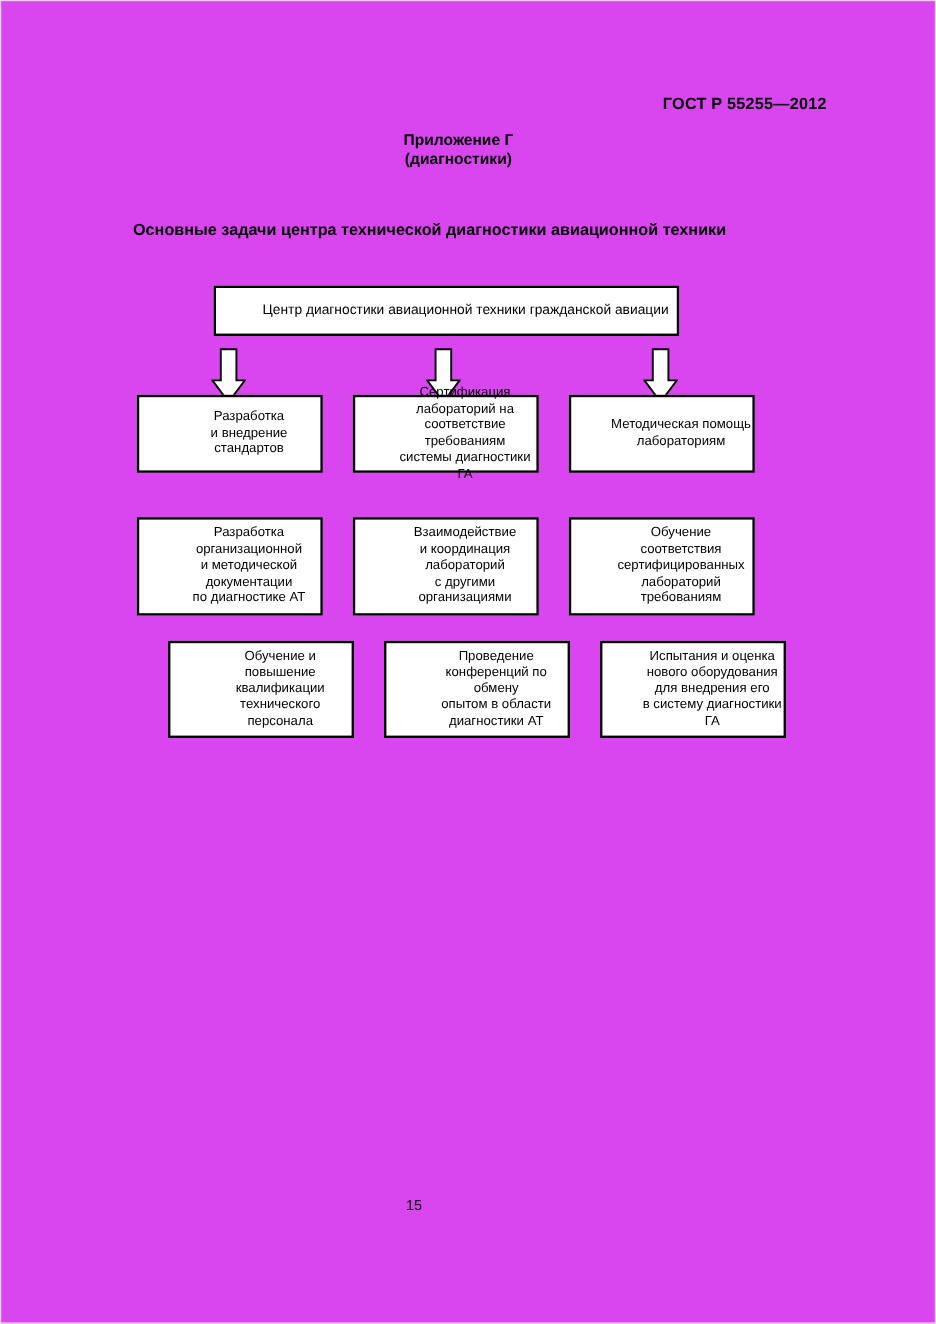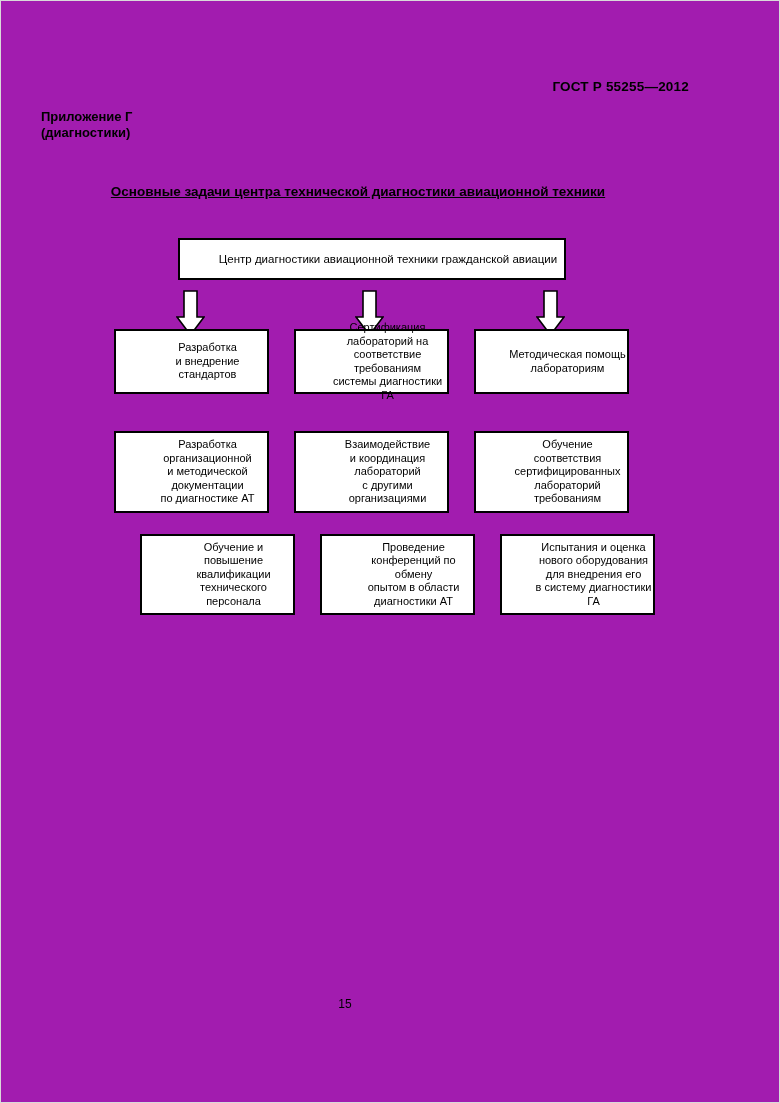--- a/index.html
+++ b/index.html
@@ -1,51 +1,51 @@
 <!DOCTYPE html>
 <html><head>
 <meta charset="utf-8">
 <style>
   html, body { margin: 0; padding: 0; background: #ffffff; }
   .page {
     position: relative;
     width: 780px;
     height: 1103px;
-    background: #a21caf;
+    background: #d946ef;
     color: #000000;
     font-family: "Liberation Sans", "DejaVu Sans", sans-serif;
     box-sizing: border-box;
     border: 1px solid #d9d9d9;
     overflow: hidden;
   }
   .gost-header {
     position: absolute;
     top: 78px; left: 0;
     width: 688px;
     text-align: right;
     font-weight: bold;
     font-size: 13.5px;
     letter-spacing: 0.2px;
   }
   .appendix {
     position: absolute;
-    top: 108px; left: 40px;
+    top: 108px; left: 64px;
     width: 634px;
+    text-align: center;
     font-weight: bold;
     font-size: 13px;
     line-height: 16px;
   }
   .diagram-title {
     position: absolute;
     top: 183px; left: 40px;
     width: 634px;
     text-align: center;
     font-weight: bold;
     font-size: 13.5px;
-    text-decoration: underline;
   }
   .box {
     position: absolute;
     box-sizing: border-box;
     border: 2px solid #000000;
     background: #ffffff;
     display: flex;
     align-items: center;
     justify-content: center;
     text-align: center;

